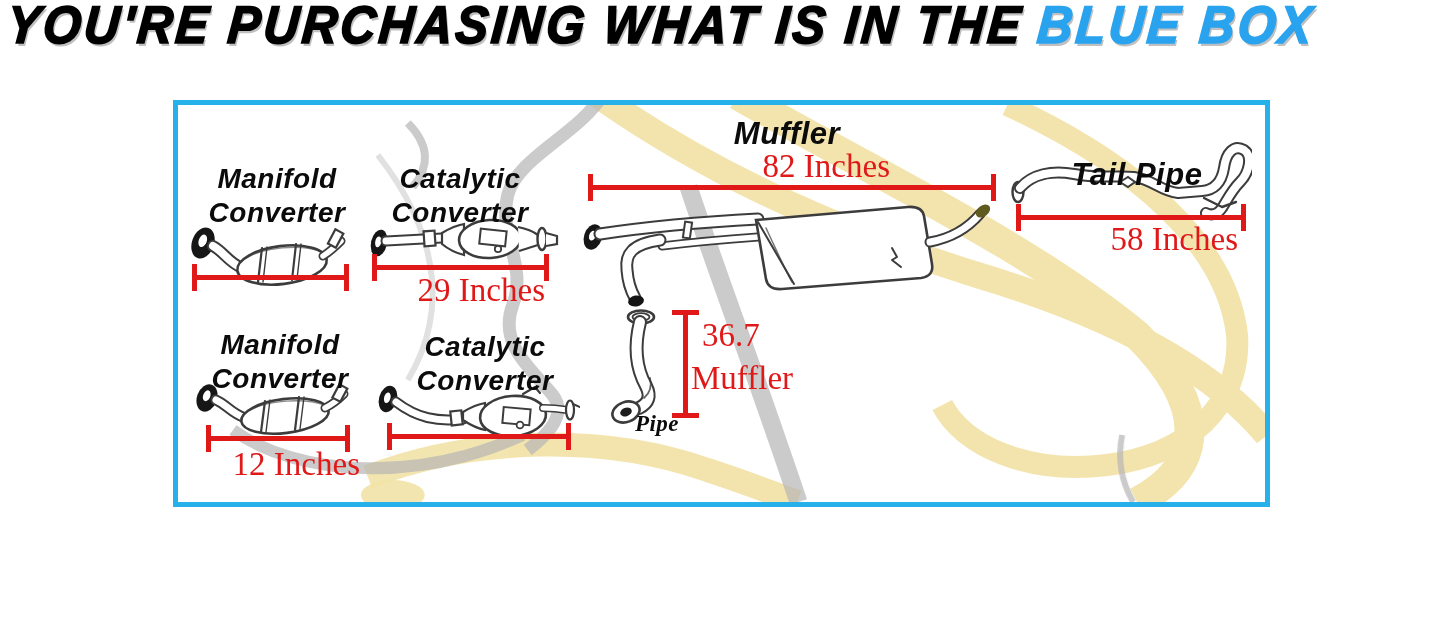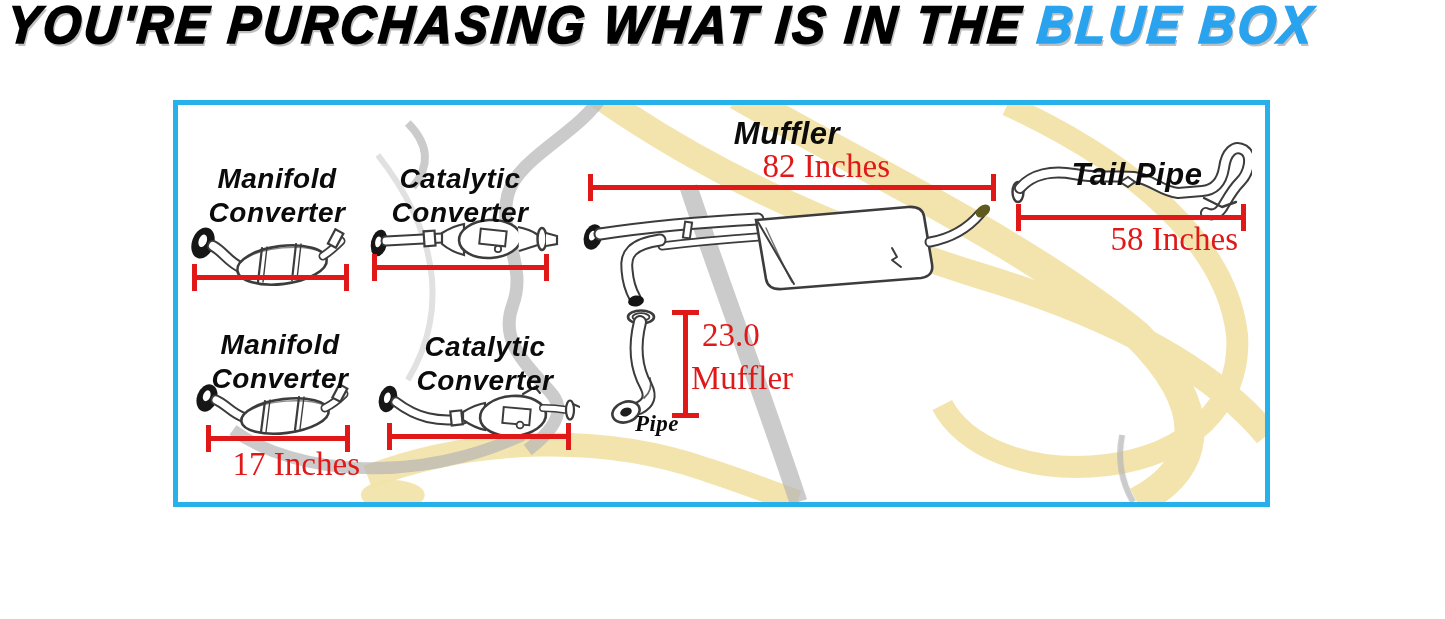--- a/index.html
+++ b/index.html
@@ -115,20 +115,21 @@
     <rect class="wh" x="112" y="19" width="26" height="15" stroke-width="2" transform="rotate(6 125 26)"></rect>
     <circle class="wh" cx="130" cy="38" r="3.2" stroke-width="1.8"></circle>
     <path class="wh" stroke-width="2.2" d="M 150 16 C 160 18, 166 21, 170 24 L 170 34 C 164 36, 157 38, 151 40"></path>
     <ellipse class="wh" cx="174" cy="28" rx="4.5" ry="11" stroke-width="2.4"></ellipse>
     <path class="wh" stroke-width="2.2" d="M 178 22 L 189 25 L 189 33 L 178 35"></path>
   </svg>
   <div class="hline" style="left:372px;top:265px;width:177px;">
     <span class="tick l"></span>
       <span class="tick r"></span>
   </div>
+  <div class="measure-text" style="left:380px;top:272px;width:165px;">29 Inches</div>
 
   <div class="part-label big" style="left:687px;top:115px;width:200px;">Muffler</div>
   <div class="measure-text" style="left:690px;top:148px;width:200px;">82 Inches</div>
   <div class="hline" style="left:588px;top:185px;width:408px;">
     <span class="tick l"></span>
       <span class="tick r"></span>
   </div>
   <svg class="drawing" style="left:580px;top:198px;" width="420" height="114" viewBox="0 0 420 114">
     <g transform="translate(13,39) rotate(18)">
       <ellipse rx="9" ry="13" fill="#161616"></ellipse>
@@ -183,21 +184,21 @@
     <path class="pipe-outer" stroke-width="9" d="M 132 28 C 140 24, 146 19, 151 14"></path>
     <path class="pipe-inner" stroke-width="5.5" d="M 132 28 C 140 24, 146 19, 151 14"></path>
     <g transform="translate(149,8) rotate(28)">
         <rect class="wh" x="-4" y="-2" width="9" height="15" stroke-width="2.2"></rect>
       </g>
   </svg>
   <div class="hline" style="left:206px;top:436px;width:144px;">
     <span class="tick l"></span>
       <span class="tick r"></span>
   </div>
-  <div class="measure-text" style="left:195px;top:446px;width:165px;">17 Inches</div>
+  <div class="measure-text" style="left:195px;top:446px;width:165px;">12 Inches</div>
 
   <div class="part-label" style="left:385px;top:330px;width:200px;">Catalytic
 Converter</div>
   <svg class="drawing" style="left:375px;top:378px;" width="205" height="64" viewBox="0 0 205 64">
     <g transform="translate(13,21) rotate(15)">
       <ellipse rx="9" ry="13.5" fill="#161616"></ellipse>
         <ellipse cx="-1" cy="-1" rx="3.2" ry="5.4" fill="#fff"></ellipse>
     </g>
     <path class="pipe-outer" stroke-width="11" d="M 21 24 C 42 40, 62 44, 88 41"></path>
     <path class="pipe-inner" stroke-width="7" d="M 21 24 C 42 40, 62 44, 88 41"></path>
@@ -225,17 +226,17 @@
     <path class="ln" stroke-width="1.8" opacity="0.8" d="M 47 72 C 49 80, 47 87, 41 92"></path>
     <g transform="translate(23,106) rotate(-20)">
       <ellipse class="wh" rx="14" ry="10" stroke-width="2.6"></ellipse>
         <ellipse rx="6" ry="4.2" fill="#1d1d1d"></ellipse>
     </g>
   </svg>
   <div class="vline" style="left:683px;top:310px;height:108px;">
     <span class="tick t"></span>
       <span class="tick b"></span>
   </div>
-  <div class="measure-text" style="left:702px;top:317px;">23.0</div>
+  <div class="measure-text" style="left:702px;top:317px;">36.7</div>
   <div class="measure-text" style="left:691px;top:360px;">Muffler</div>
   <div class="part-label big" style="left:602px;top:410px;width:110px;font-size:23px;font-family:Liberation Serif, serif;">Pipe</div>
 
 </div>
 
 </body></html>

